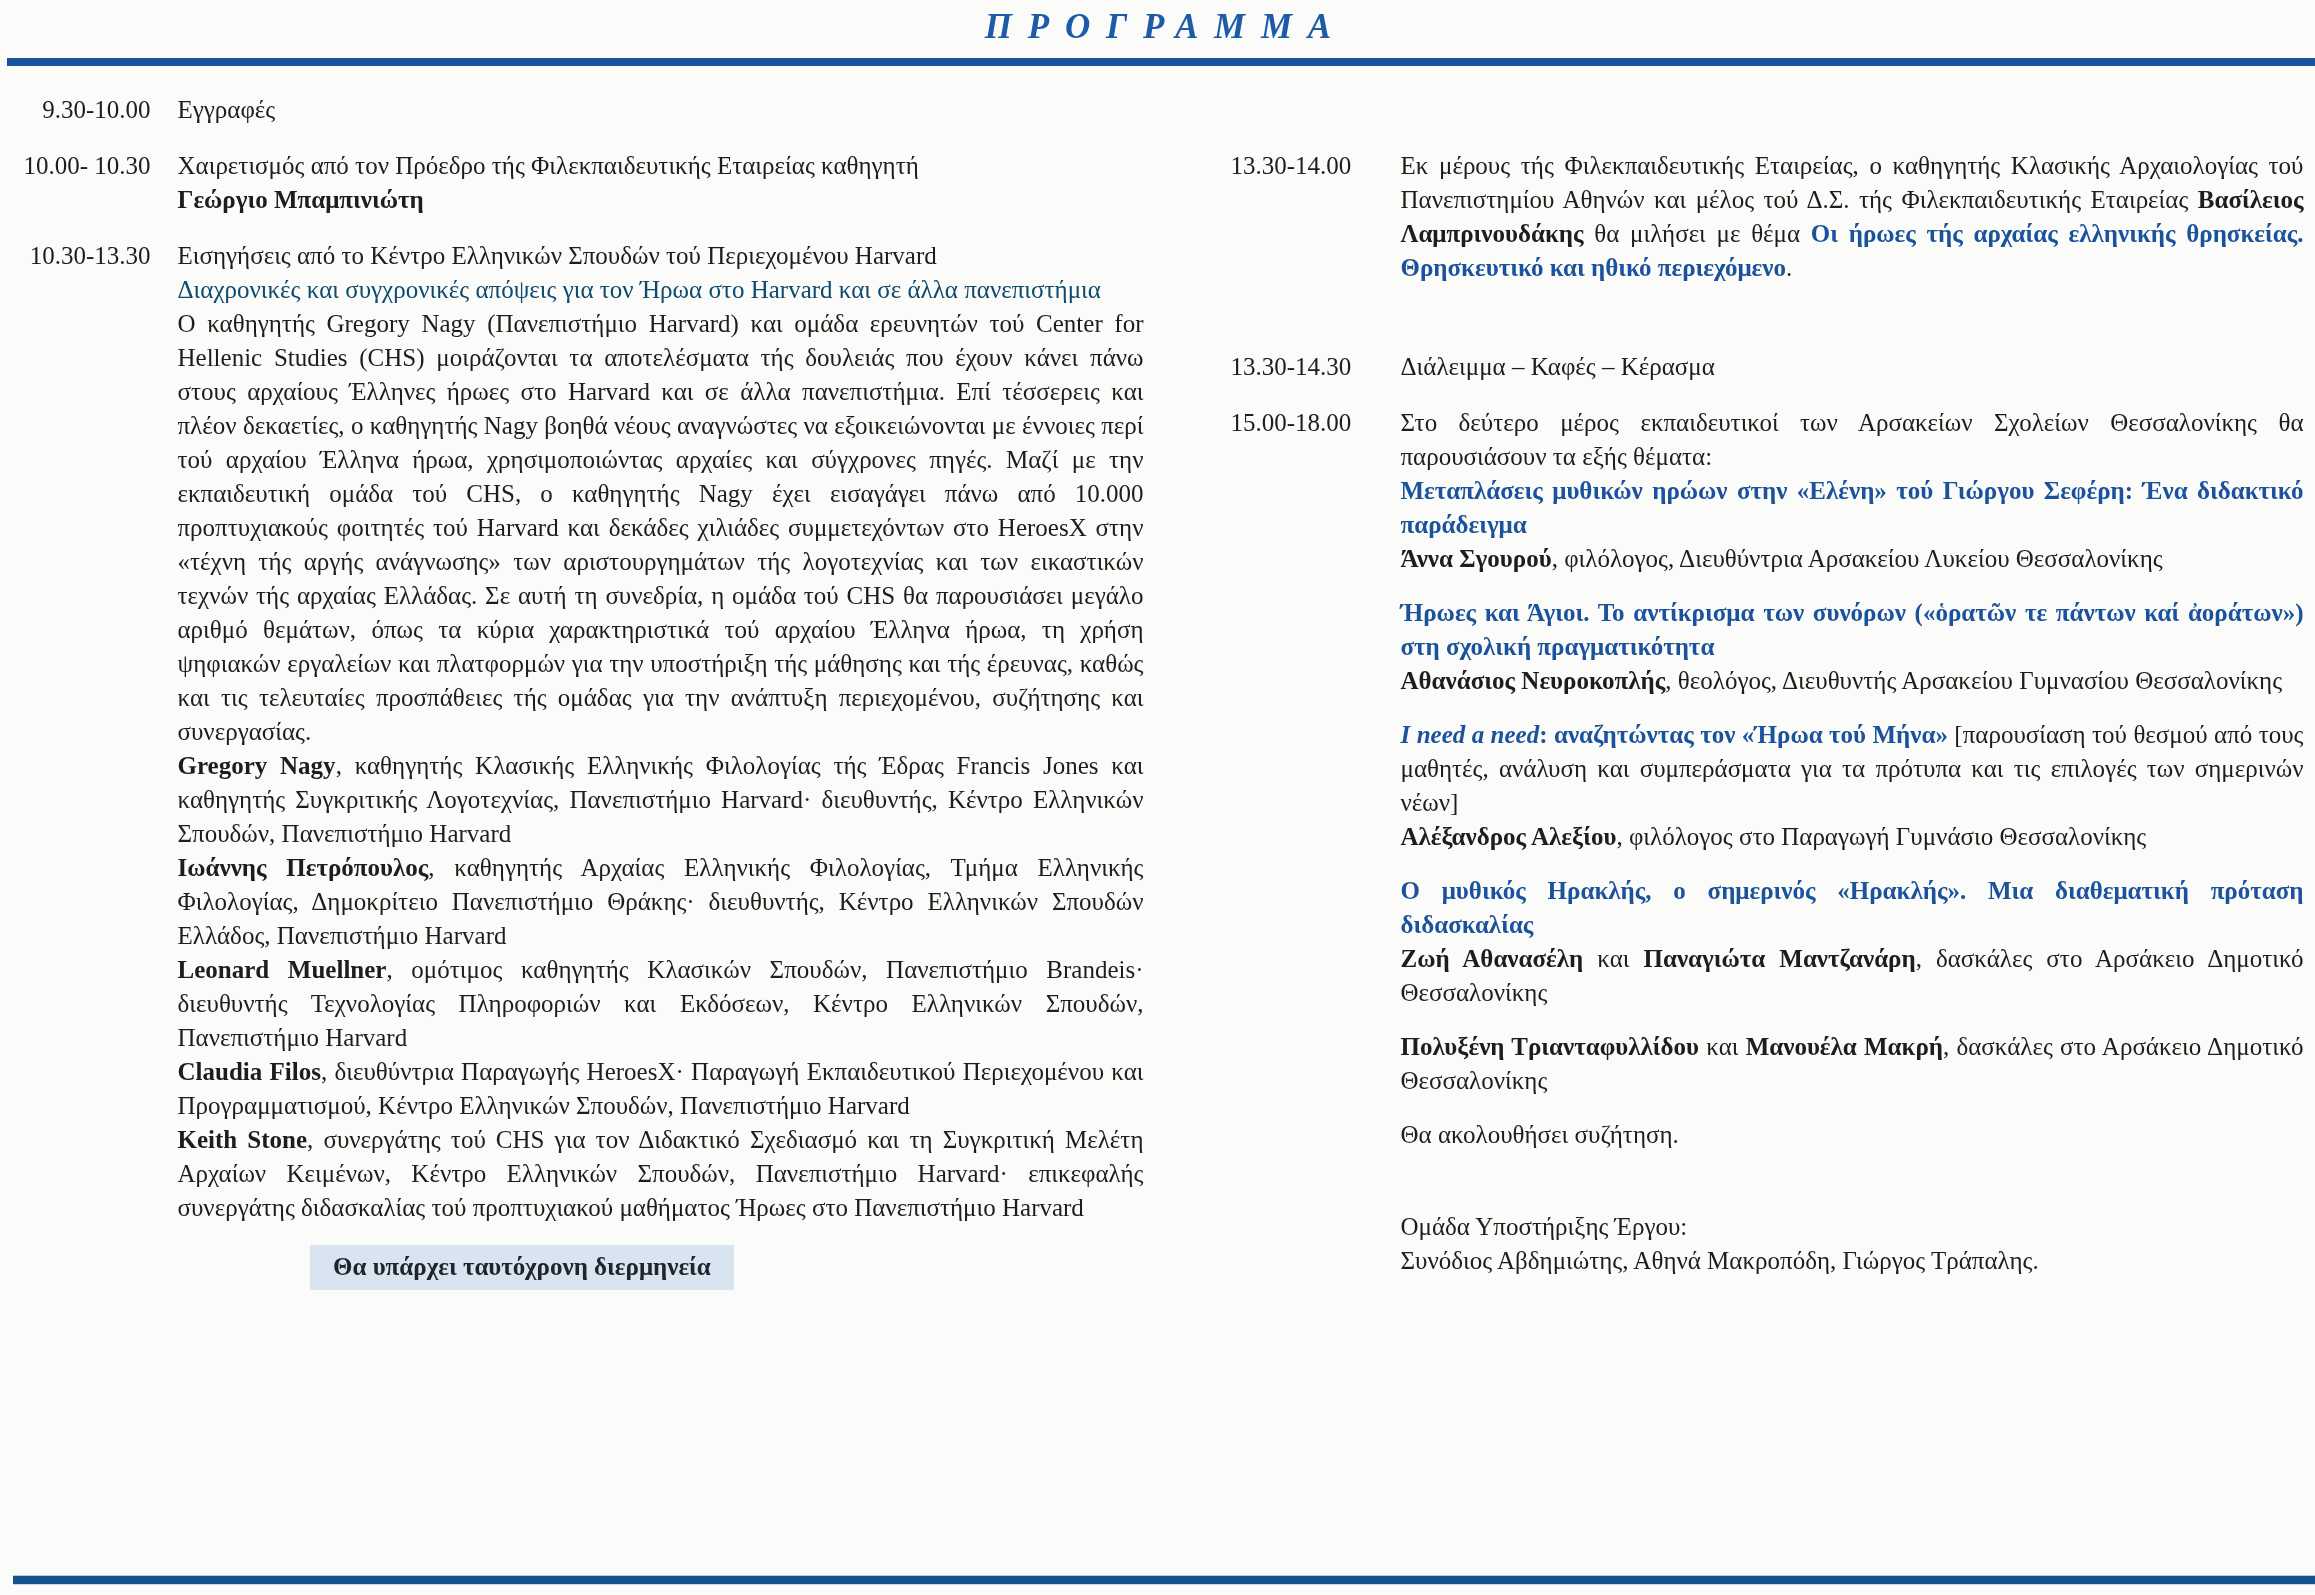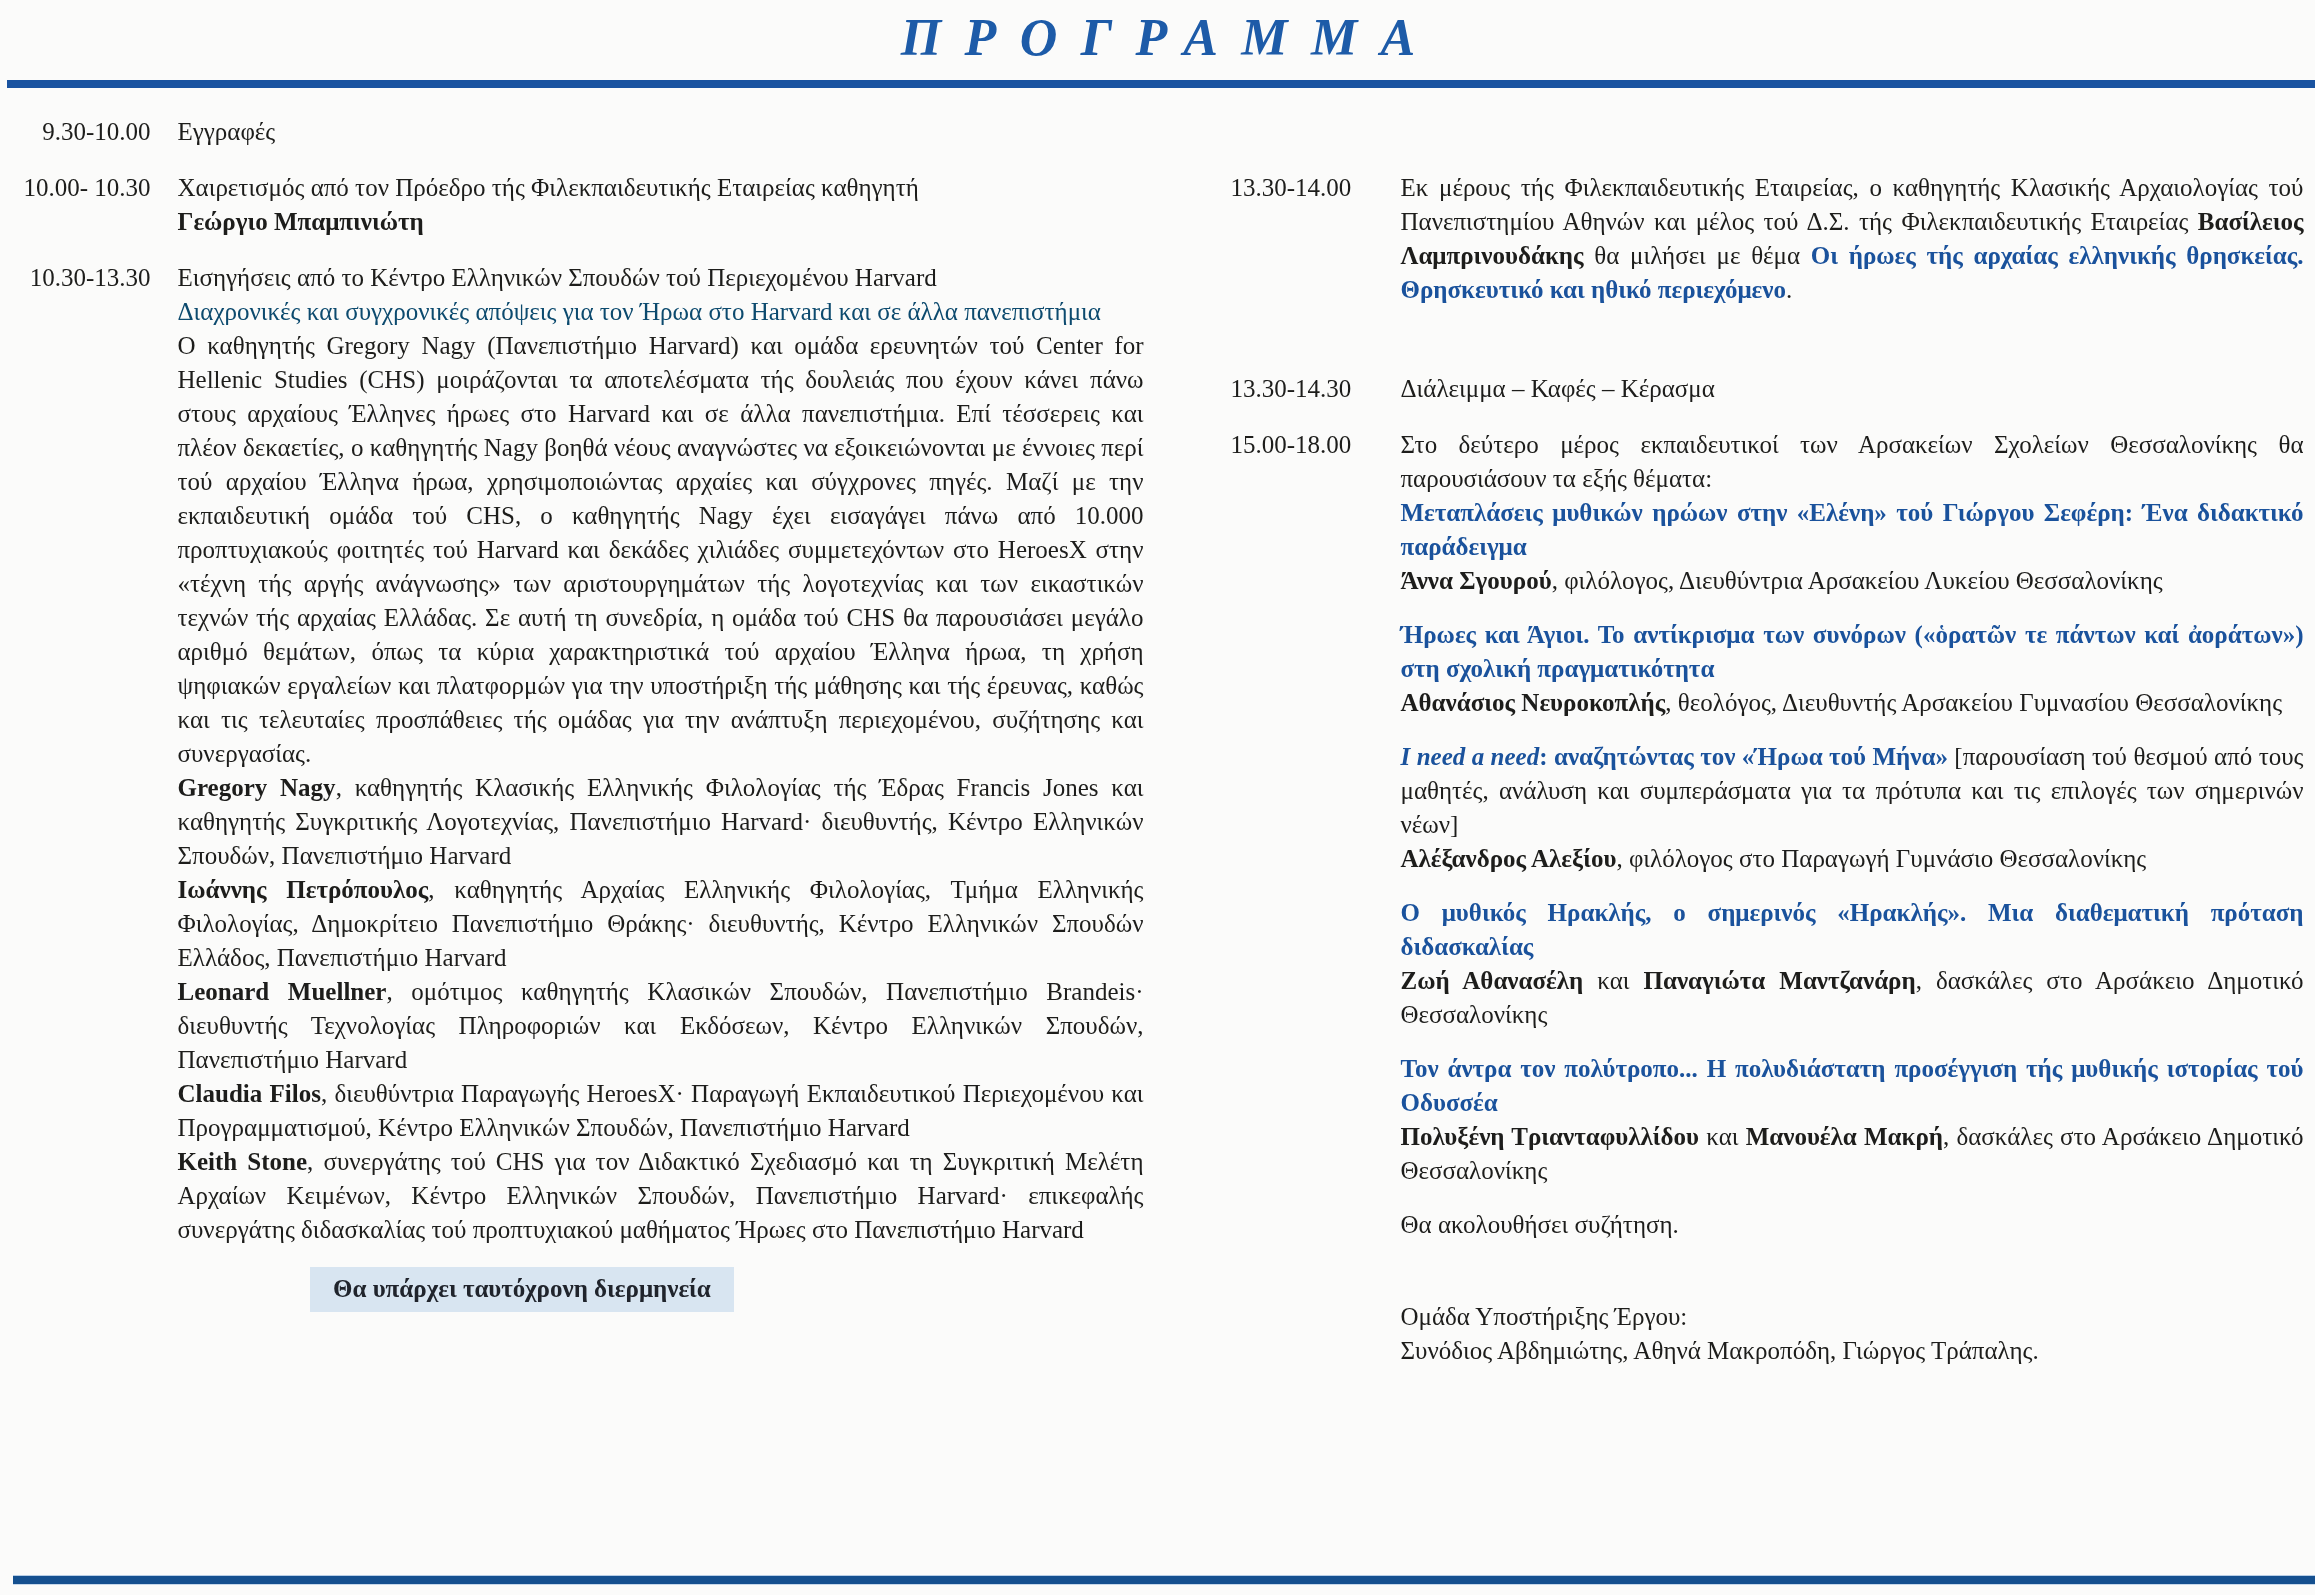--- a/index.html
+++ b/index.html
@@ -10,21 +10,21 @@
     overflow:hidden;
     background:#fbfbfa;
     color:#1d1d1b;
     font-family:"Liberation Serif","DejaVu Serif",serif;
     font-size:25px;line-height:1.36;
   }
   
   .header{padding-top:3.6px;}
   .title{
     margin:0;text-align:center;
-    font-size:52px;font-weight:bold;font-style:italic;
+    font-size:35px;font-weight:bold;font-style:italic;
     letter-spacing:0.45em;text-indent:0.45em;
     color:#1d5ba8;line-height:1.3;
   }
   .rule-top{height:8.1px;background:#1a53a0;margin-top:9px;margin-left:7.2px;}
   
   .columns{display:flex;padding:27px 12.7px 0 14.5px;box-sizing:border-box;}
   .col{flex:none;}
   .col-left{width:1129px;}
   .col-right{width:1073px;margin-left:87px;padding-top:56px;box-sizing:border-box;}
   .row{display:flex;margin-bottom:22px;}
@@ -146,21 +146,20 @@
             <p><span class="bbi">I need a need</span><span class="bb">: αναζητώντας τον «Ήρωα τού Μήνα»</span><span> [παρουσίαση τού θεσμού από τους μαθητές, ανάλυση και συμπεράσματα για τα πρότυπα και τις επιλογές των σημερινών νέων]</span></p>
             <p><span class="b">Αλέξανδρος Αλεξίου</span><span>, φιλόλογος στο Παραγωγή Γυμνάσιο Θεσσαλονίκης</span></p>
           </div>
 
           <div class="session">
             <p><span class="bb">Ο μυθικός Ηρακλής, ο σημερινός «Ηρακλής». Μια διαθεματική πρόταση διδασκαλίας</span></p>
             <p><span class="b">Ζωή Αθανασέλη</span><span> και </span><span class="b">Παναγιώτα Μαντζανάρη</span><span>, δασκάλες στο Αρσάκειο Δημοτικό Θεσσαλονίκης</span></p>
           </div>
 
           <div class="session">
-            <p><span class="bb">Τον άντρα τον πολύτροπο... Η πολυδιάστατη προσέγγιση τής μυθικής ιστορίας τού Οδυσσέα</span></p>
             <p><span class="b">Πολυξένη Τριανταφυλλίδου</span><span> και </span><span class="b">Μανουέλα Μακρή</span><span>, δασκάλες στο Αρσάκειο Δημοτικό Θεσσαλονίκης</span></p>
           </div>
 
           <p class="closing">Θα ακολουθήσει συζήτηση.</p>
 
           <div class="support">
             <p>Ομάδα Υποστήριξης Έργου:</p>
             <p>Συνόδιος Αβδημιώτης, Αθηνά Μακροπόδη, Γιώργος Τράπαλης.</p>
           </div>
         </div>

